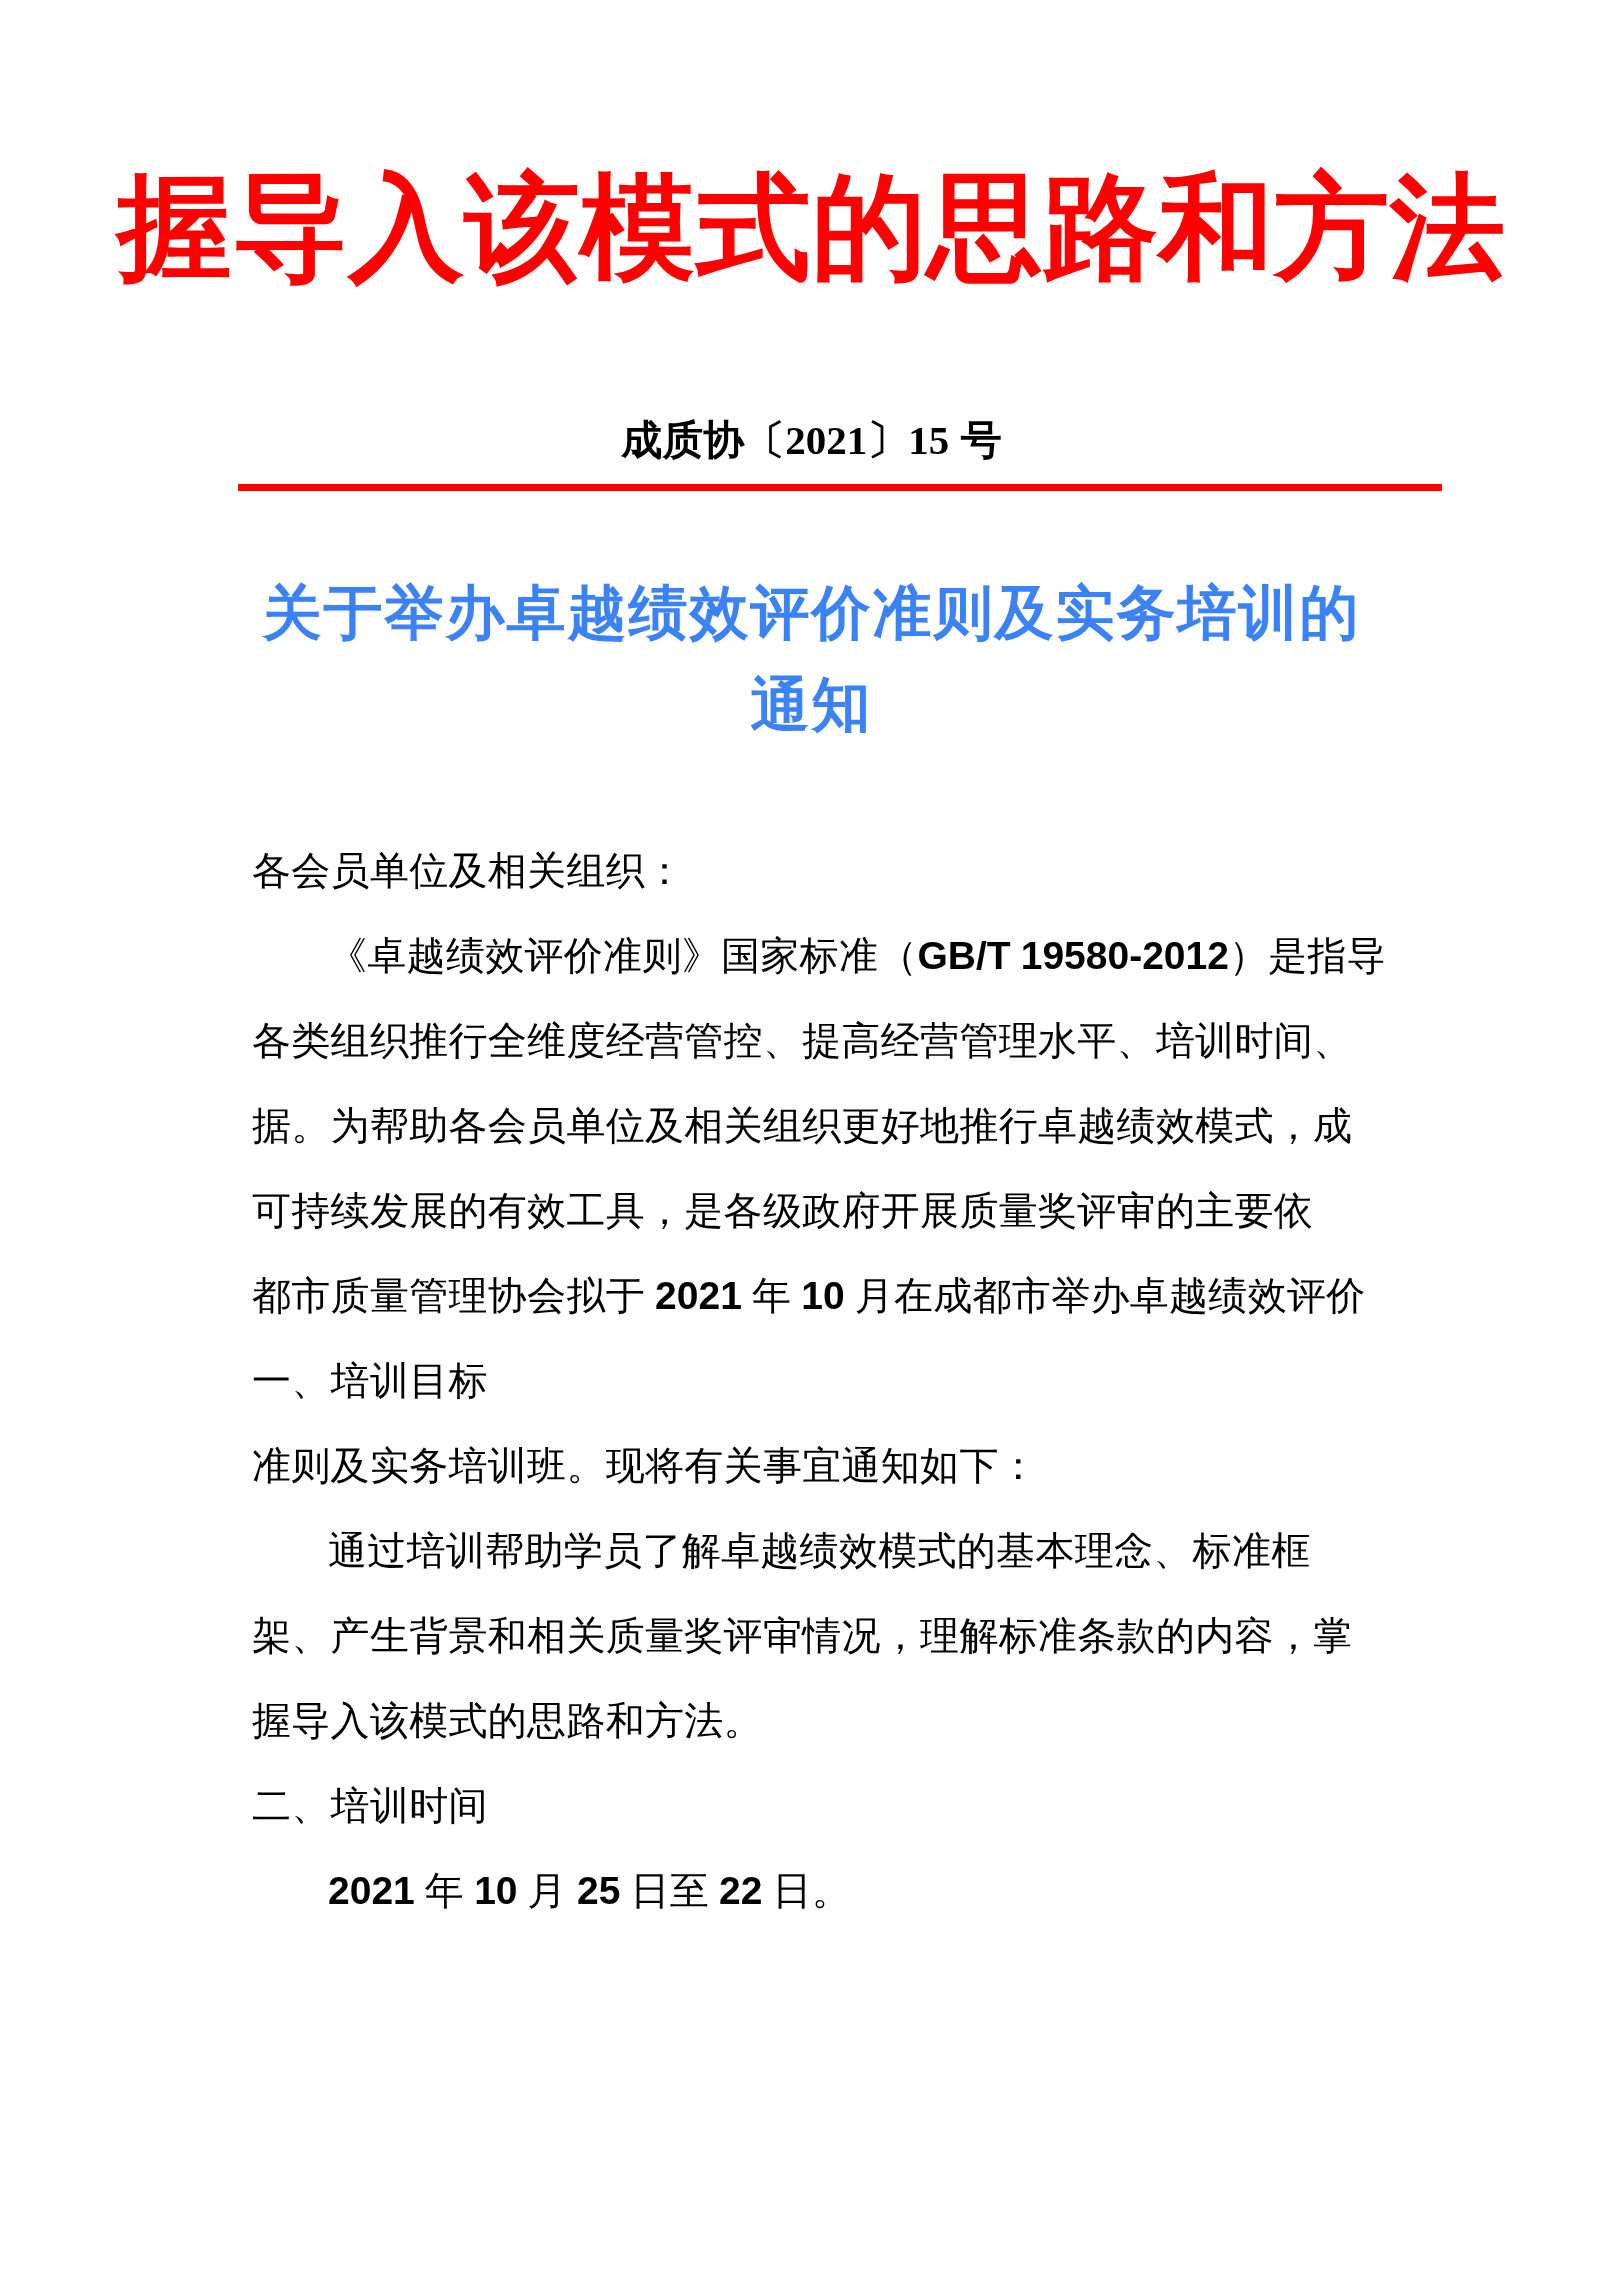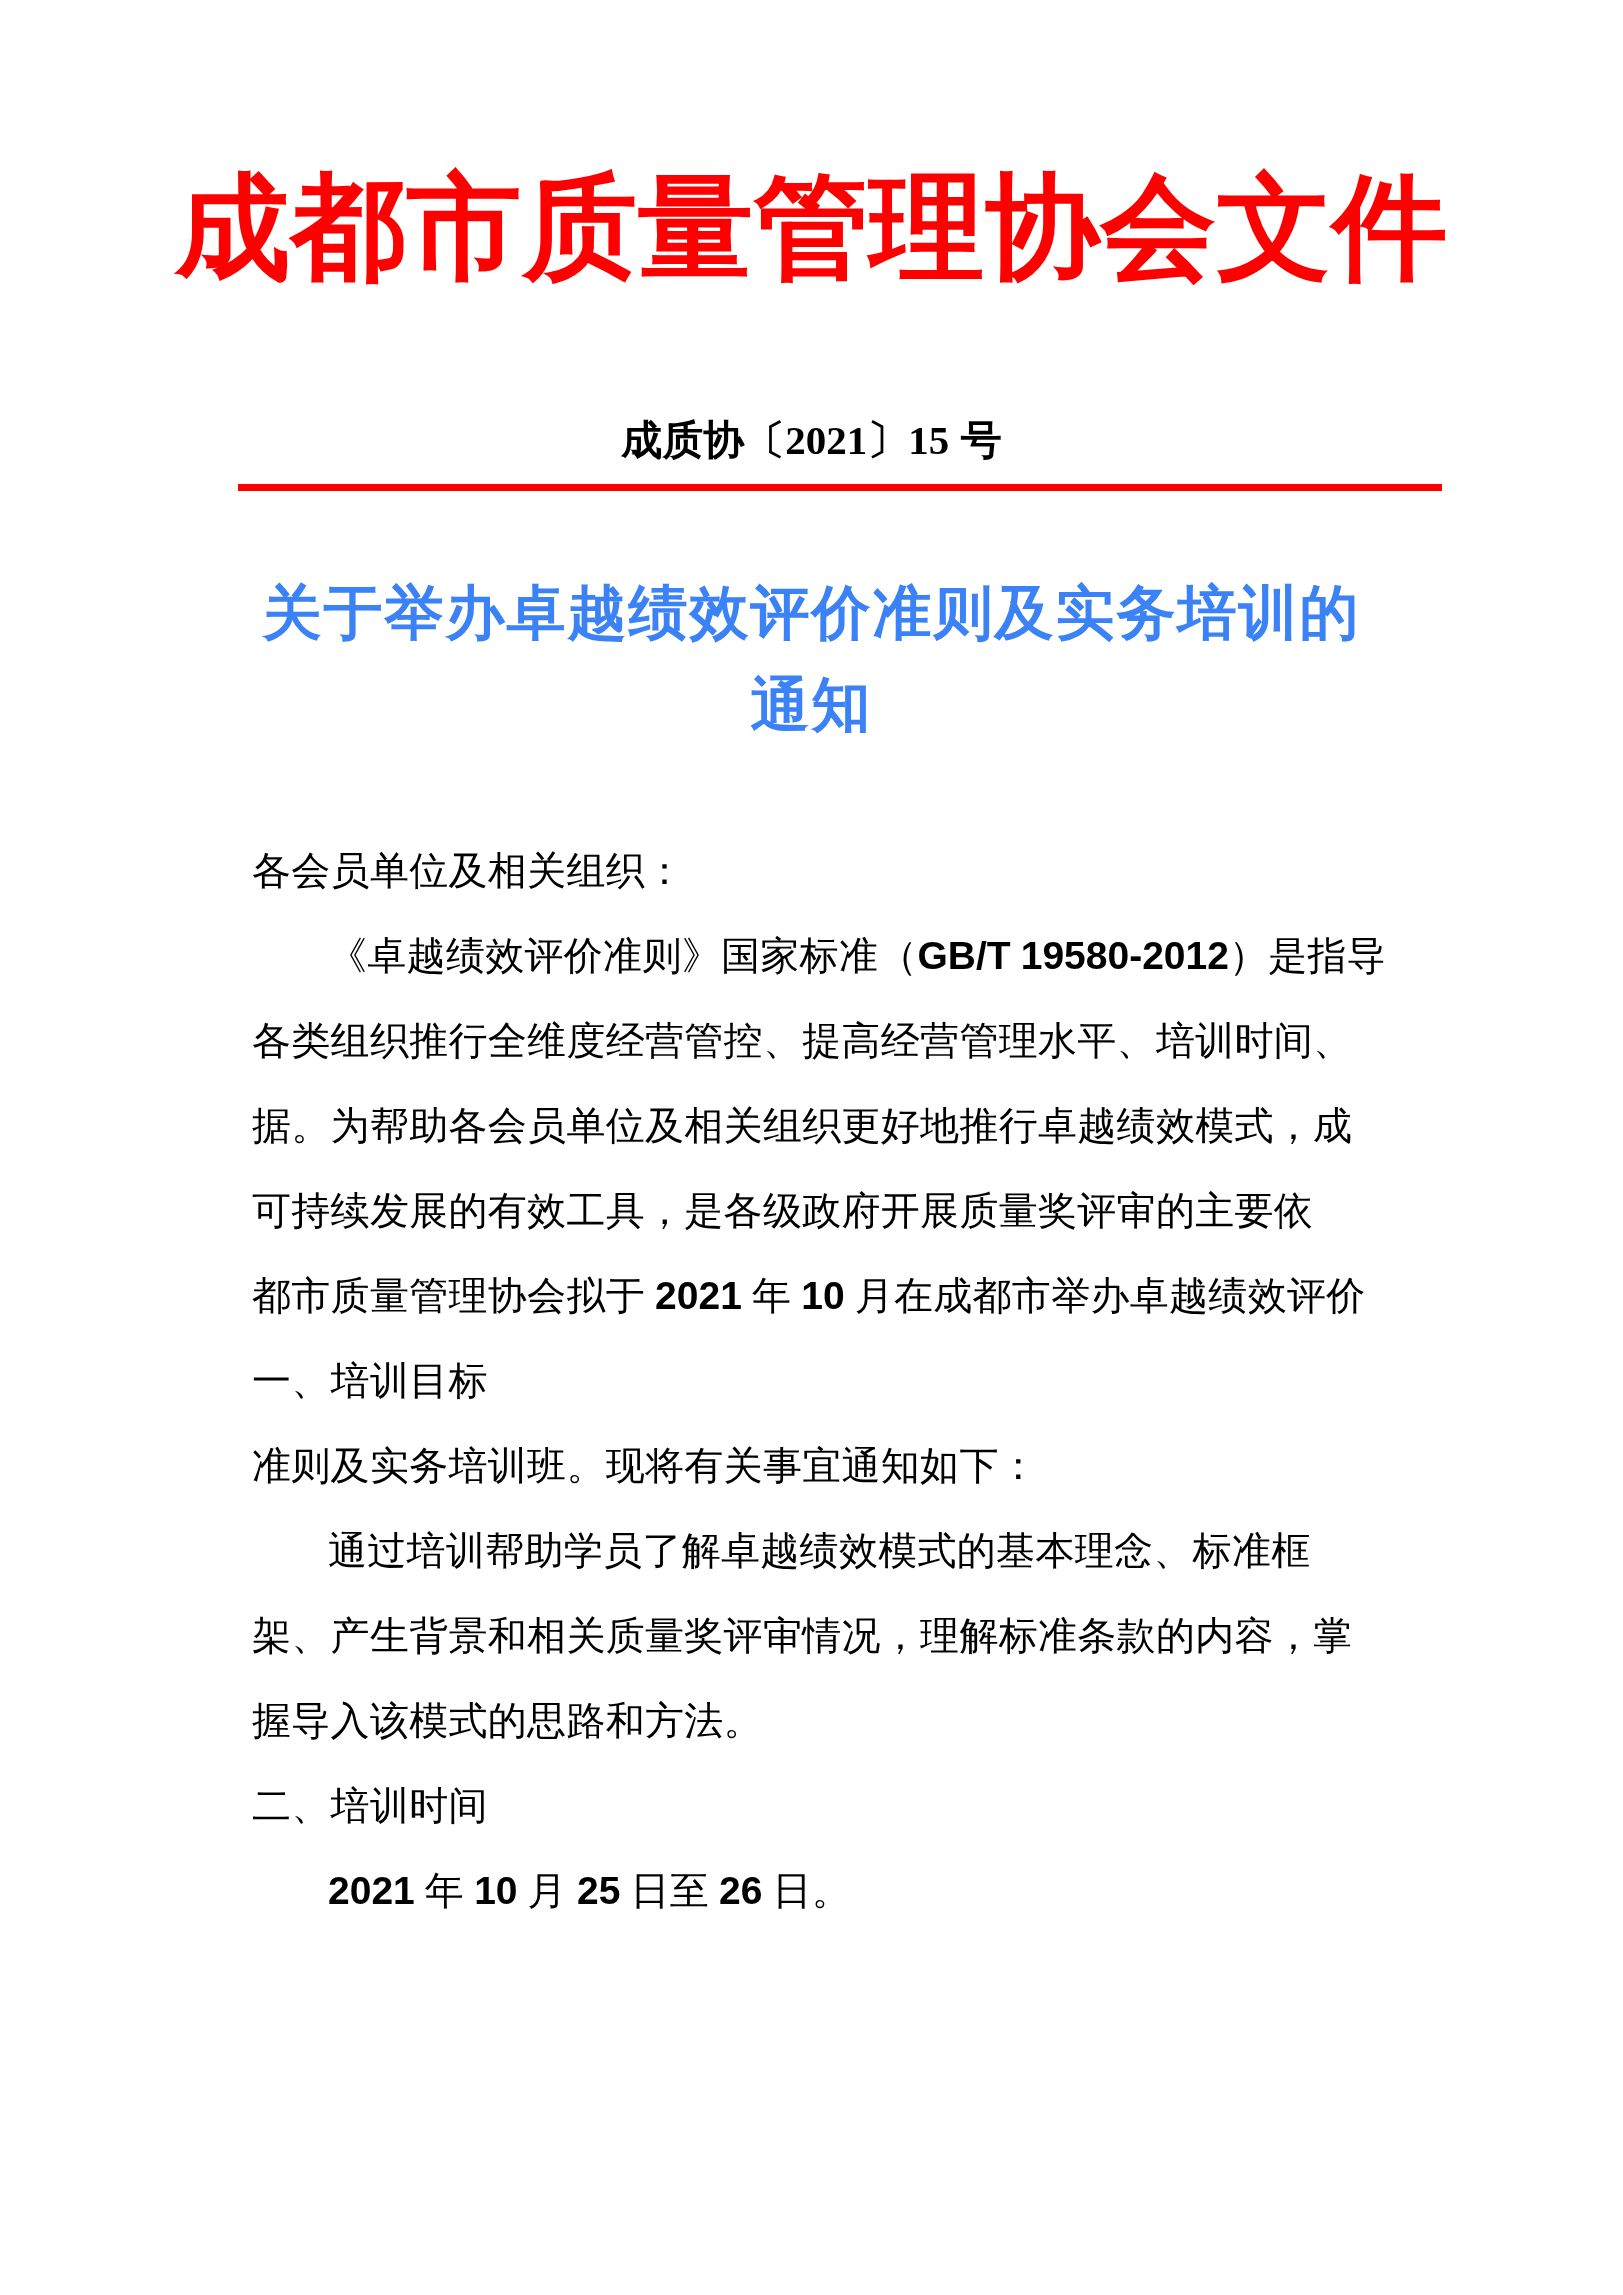--- a/index.html
+++ b/index.html
@@ -68,21 +68,21 @@
     font-family:"Liberation Sans", sans-serif;
     font-weight:bold;
     letter-spacing:0;
   }
 </style>
 </head>
 <body>
 
 <div class="page">
 
-  <div class="org-title" style="color: rgb(254, 0, 0);">成都市质量管理协会文件</div>
+  <div class="org-title" style="color: rgb(254, 0, 0);">握导入该模式的思路和方法</div>
 
   <div class="doc-number">成质协〔<span class="latin">2021</span>〕<span class="latin">15</span> 号</div>
 
   <div class="red-rule" style="background: rgb(254, 0, 0);"></div>
 
   <div class="doc-title">
     <div>关于举办卓越绩效评价准则及实务培训的</div>
     <div>通知</div>
   </div>
 
@@ -92,17 +92,17 @@
       <div class="line">各类组织推行全维度经营管控、提高经营管理水平、培训时间、</div>
       <div class="line">据。为帮助各会员单位及相关组织更好地推行卓越绩效模式，成</div>
       <div class="line">可持续发展的有效工具，是各级政府开展质量奖评审的主要依</div>
       <div class="line">都市质量管理协会拟于 <span class="latin">2021</span> 年 <span class="latin">10</span> 月在成都市举办卓越绩效评价</div>
       <div class="line">一、培训目标</div>
       <div class="line">准则及实务培训班。现将有关事宜通知如下：</div>
       <div class="line indent">通过培训帮助学员了解卓越绩效模式的基本理念、标准框</div>
       <div class="line">架、产生背景和相关质量奖评审情况，理解标准条款的内容，掌</div>
       <div class="line">握导入该模式的思路和方法。</div>
       <div class="line">二、培训时间</div>
-      <div class="line indent"><span class="latin">2021</span> 年 <span class="latin">10</span> 月 <span class="latin">25</span> 日至 <span class="latin">26</span> 日。</div>
+      <div class="line indent"><span class="latin">2021</span> 年 <span class="latin">10</span> 月 <span class="latin">25</span> 日至 <span class="latin">22</span> 日。</div>
     </div>
 
 </div>
 
 
 </body></html>

